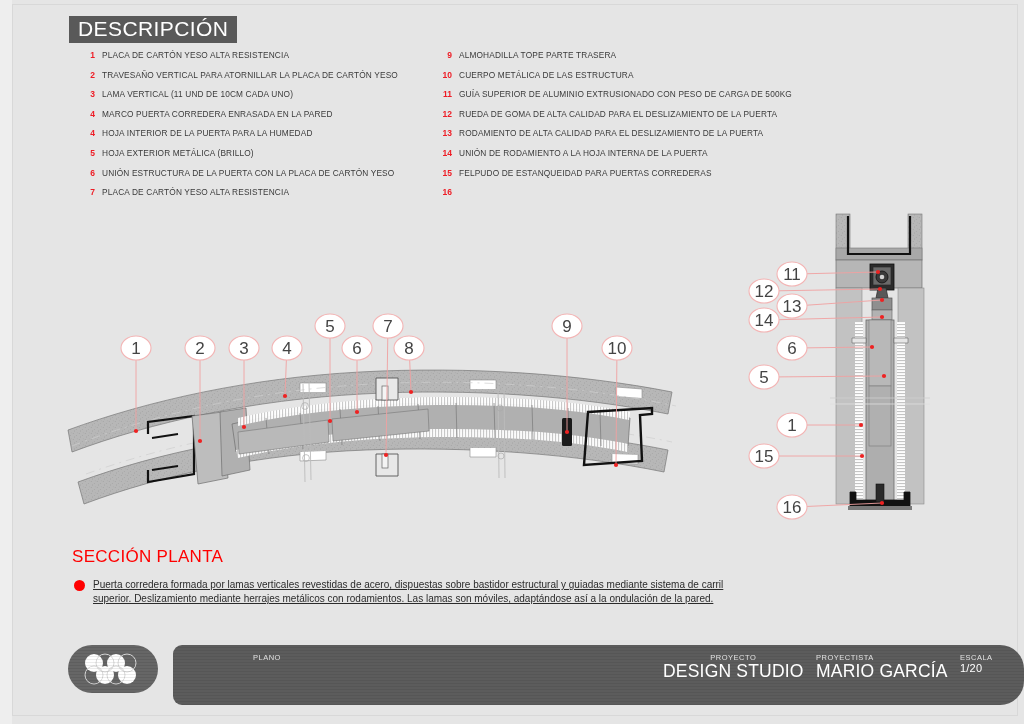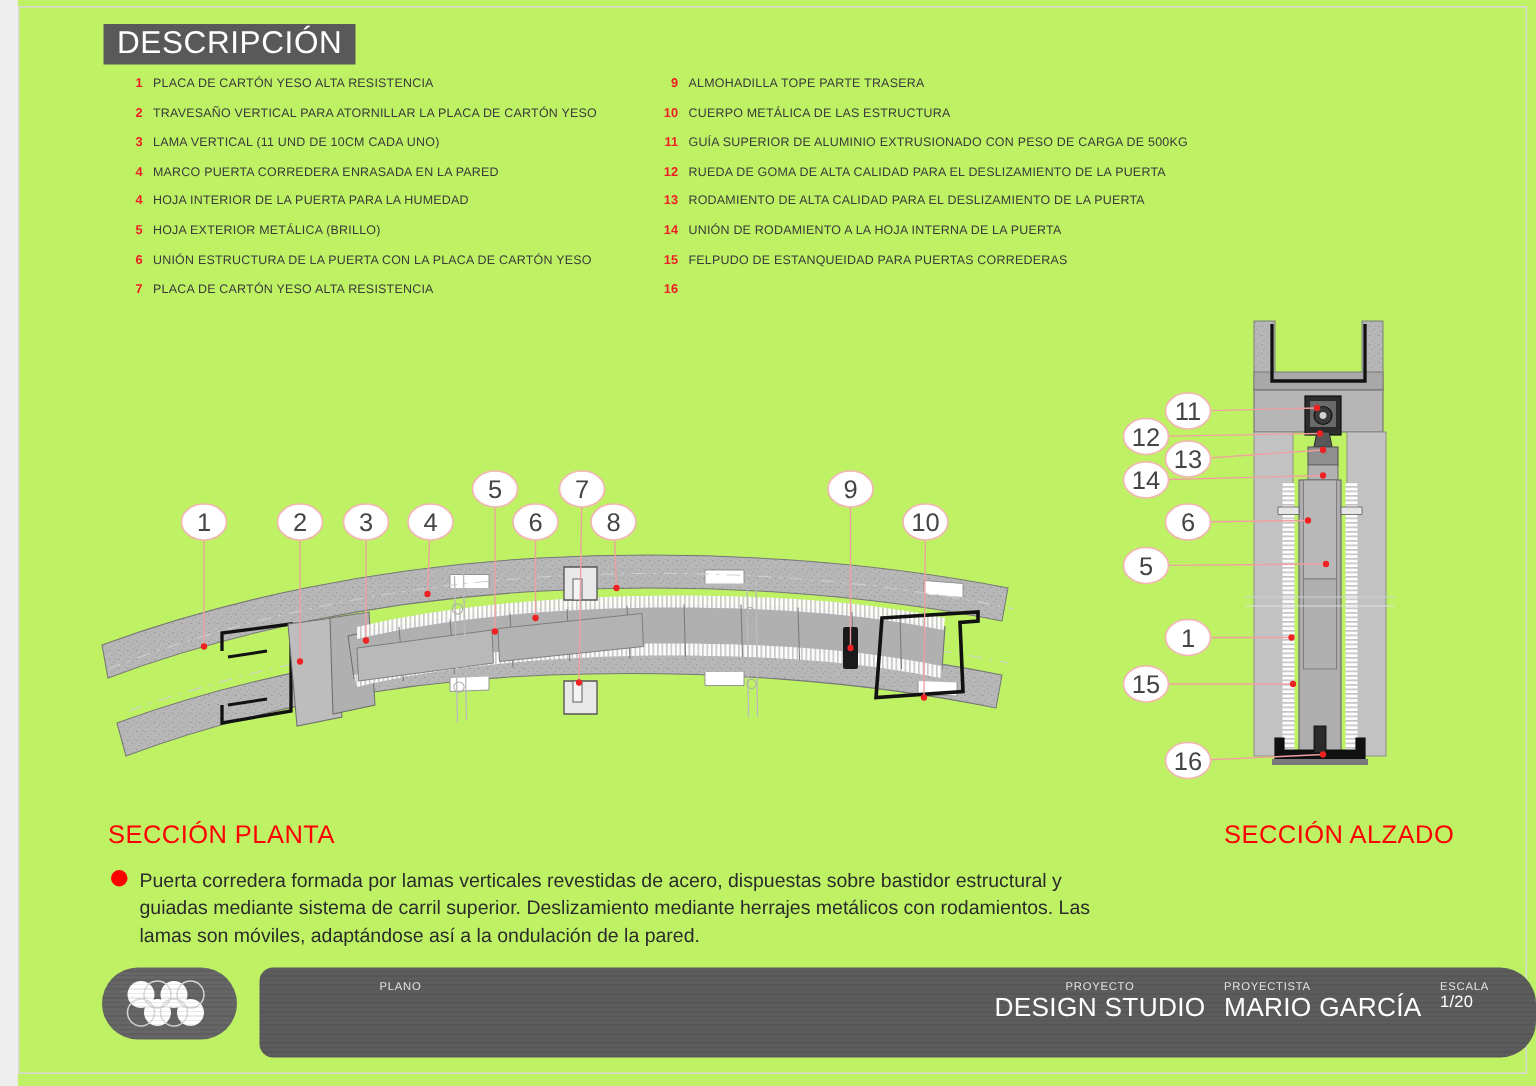--- a/index.html
+++ b/index.html
@@ -3,21 +3,21 @@
 <meta charset="utf-8">
 <style>
   html,body{margin:0;padding:0;}
   body{
     width:1024px;height:724px;
     background:#ffffff;
     font-family:"Liberation Sans", sans-serif;
     overflow:hidden;
     position:relative;
   }
-  .sheet{position:absolute;inset:0;background:#bef264;}
+  .sheet{position:absolute;inset:0;background:#e5e5e5;}
   .left-margin{position:absolute;left:0;top:0;width:12px;height:724px;background:#eeeeee;}
   .sheet-border{position:absolute;left:12px;top:4px;width:1006px;height:712px;border:1px solid #d8d8d8;box-sizing:border-box;}
 
   
   .desc-header{
     position:absolute;left:69px;top:16px;
     background:#595959;color:#ffffff;
     font-size:21px;letter-spacing:.4px;
     padding:2px 9px 4px 9px;
     line-height:1;
@@ -44,21 +44,21 @@
   }
   #cap-planta{left:72px;top:547px;}
   #cap-alzado{left:816px;top:547px;}
 
   
   .note{position:absolute;left:74px;top:578px;width:660px;display:flex;}
   .note-bullet{
     width:11px;height:11px;border-radius:50%;background:#ff0000;
     flex:0 0 11px;margin-top:2px;margin-right:8px;
   }
-  .note-text{font-size:13px;color:#2b2b2b;line-height:1.42;}
+  .note-text{font-size:10px;color:#2b2b2b;line-height:1.42;text-decoration:underline;}
 
   
   .tb{position:absolute;left:68px;top:645px;height:48px;}
   .tb-logo{
     position:absolute;left:0;top:0;width:90px;height:48px;
     border-radius:24px;background:#666666;overflow:hidden;
   }
   .tb-logo .stripes{position:absolute;inset:0;
     background:repeating-linear-gradient(0deg,rgba(0,0,0,.08) 0 1px,rgba(255,255,255,0) 1px 3px);}
   .tb-bar{
@@ -408,21 +408,20 @@
         <g>
           <line x1="806.9852070969931" y1="506.4671926365514" x2="882" y2="503" stroke="#f0a0a0" stroke-width="0.9"></line>
           <circle cx="882" cy="503" r="2.1" fill="#ee2222"></circle>
           <ellipse cx="792" cy="507" rx="15" ry="12" fill="#ffffff" stroke="#f3b4b4" stroke-width="1.1"></ellipse>
           <text x="792" y="513" class="bubble-num">16</text>
         </g>
       </g>
   </svg>
 
   <div class="sec-caption" id="cap-planta">SECCIÓN PLANTA</div>
-  <div class="sec-caption" id="cap-alzado">SECCIÓN ALZADO</div>
 
   <div class="note">
     <div class="note-bullet"></div>
     <div class="note-text">Puerta corredera formada por lamas verticales revestidas de acero, dispuestas sobre bastidor estructural y guiadas mediante sistema de carril superior. Deslizamiento mediante herrajes metálicos con rodamientos. Las lamas son móviles, adaptándose así a la ondulación de la pared.</div>
   </div>
 
   <div class="tb">
     <div class="tb-logo">
       <div class="stripes"></div>
       <svg width="90" height="48" viewBox="0 0 90 48">

